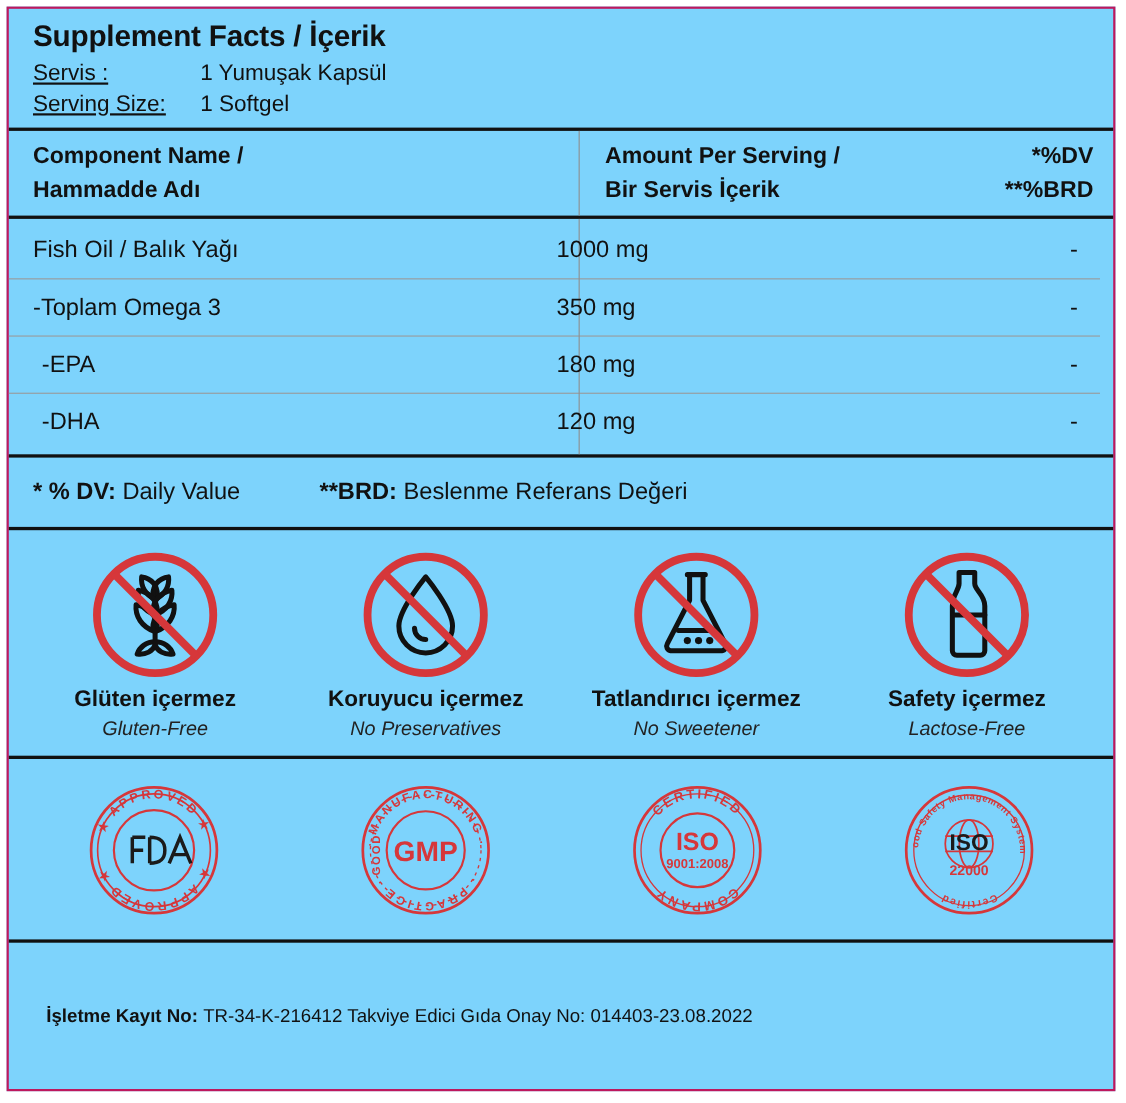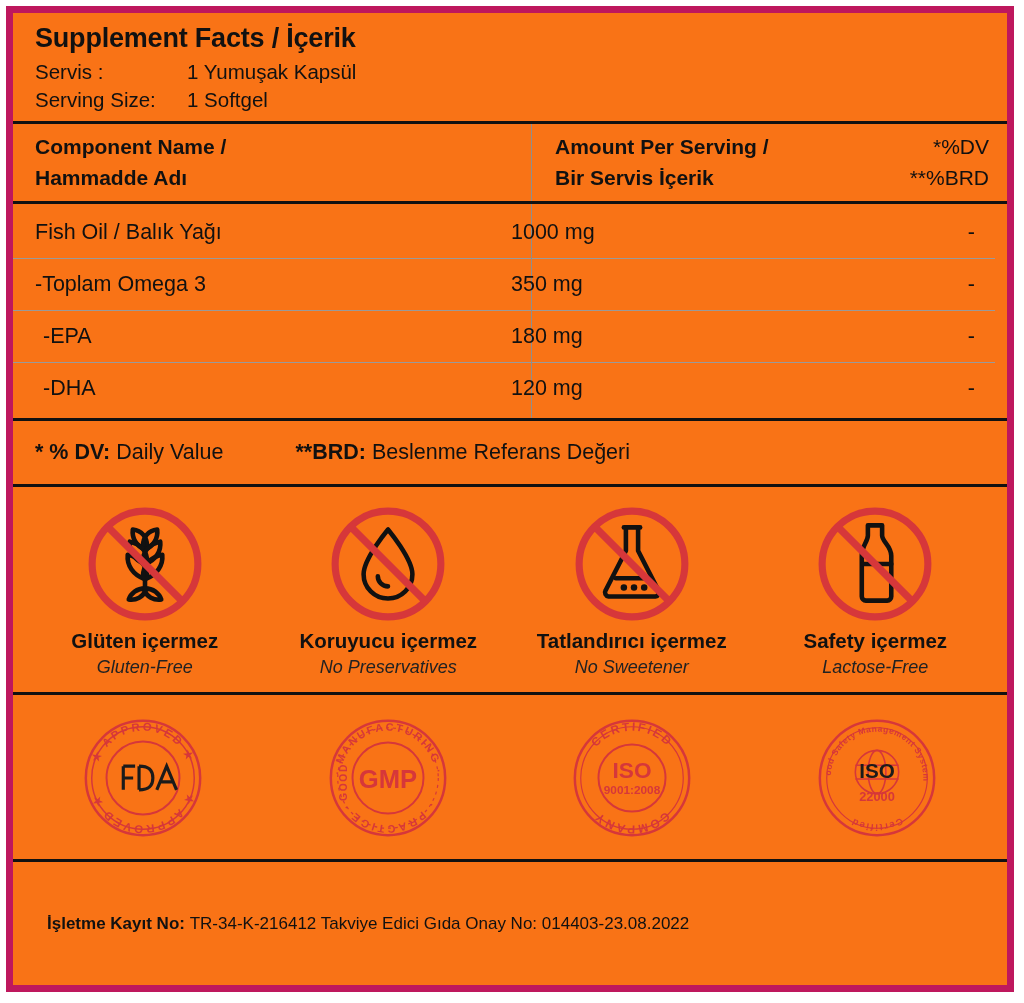--- a/index.html
+++ b/index.html
@@ -15,22 +15,22 @@
     -webkit-font-smoothing: antialiased;
   }
 
   .panel {
     position: absolute;
     left: 6px;
     top: 6px;
     width: 1008px;
     height: 986px;
     box-sizing: border-box;
-    border: 7px solid #be185d;
-    background: #f97316;
+    border: 2px solid #be185d;
+    background: #7dd3fc;
     display: flex;
     flex-direction: column;
   }
 
   .sep {
     height: 3px;
     background: #111111;
     flex: 0 0 auto;
   }
   .sep-thin {
@@ -48,21 +48,21 @@
     font-size: 27px;
     font-weight: 700;
     letter-spacing: -0.2px;
     margin-bottom: 4px;
   }
   .serv-row {
     display: flex;
     font-size: 20.5px;
     line-height: 1.35;
   }
-  .serv-label { width: 152px; flex: 0 0 auto; }
+  .serv-label { width: 152px; flex: 0 0 auto; text-decoration: underline; }
   .serv-value { flex: 1 1 auto; }
 
   
   .thead {
     display: flex;
     padding: 8px 18px 8px 22px;
     flex: 0 0 auto;
     position: relative;
   }
   .th-name {
@@ -76,21 +76,21 @@
     flex: 1 1 auto;
     font-size: 21px;
     font-weight: 700;
     line-height: 1.45;
     padding-left: 22px;
   }
   .th-dv {
     width: 110px;
     flex: 0 0 auto;
     font-size: 21px;
-    font-weight: 400;
+    font-weight: 700;
     line-height: 1.45;
     text-align: right;
   }
   .vline {
     position: absolute;
     top: 0;
     bottom: 0;
     width: 1px;
     background: #8e8e8e;
   }

